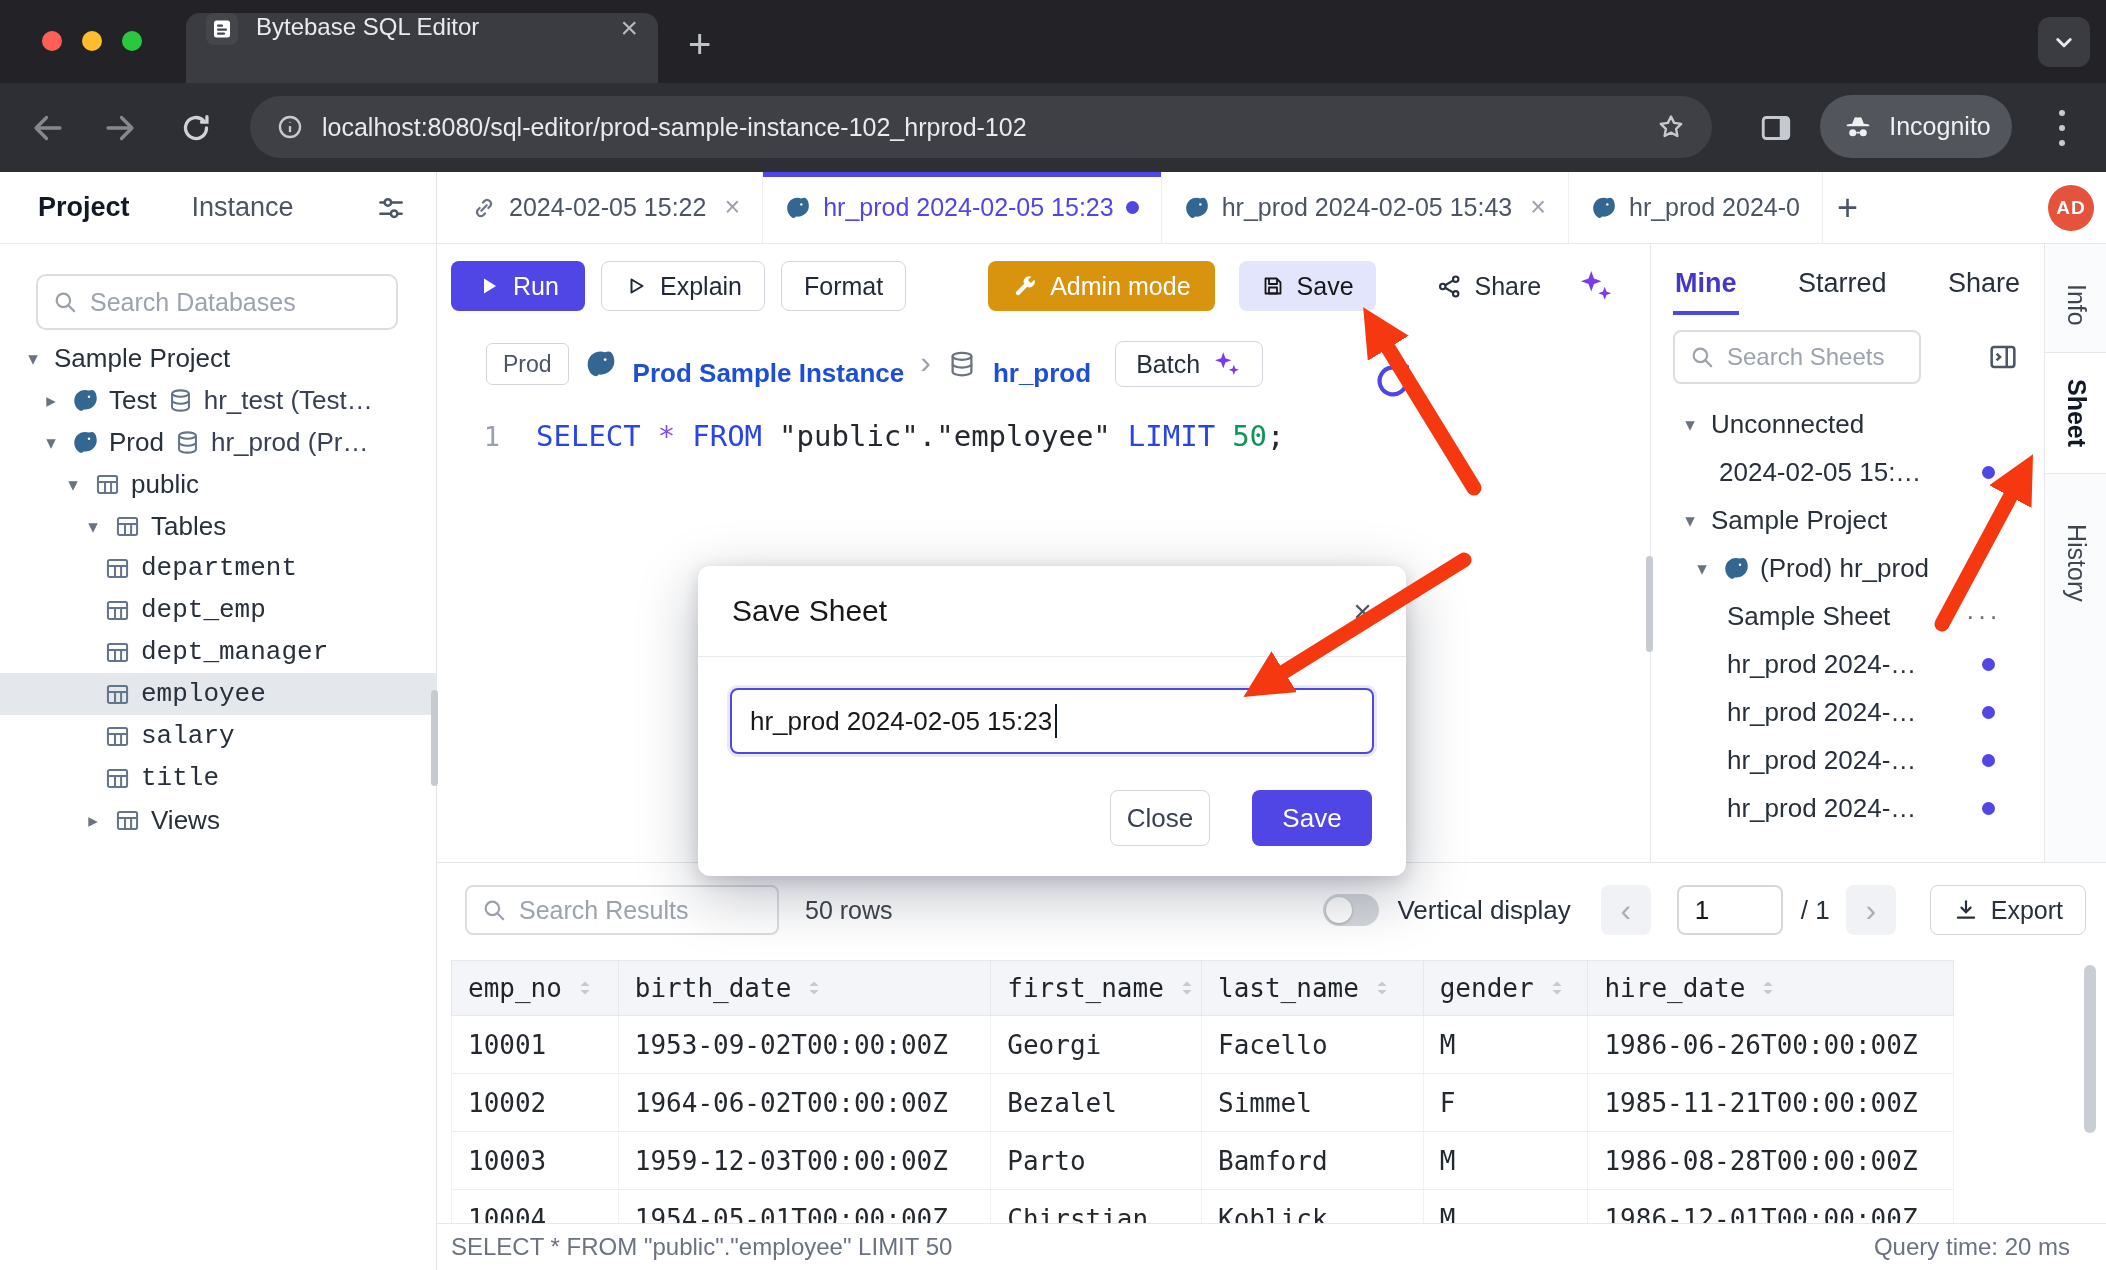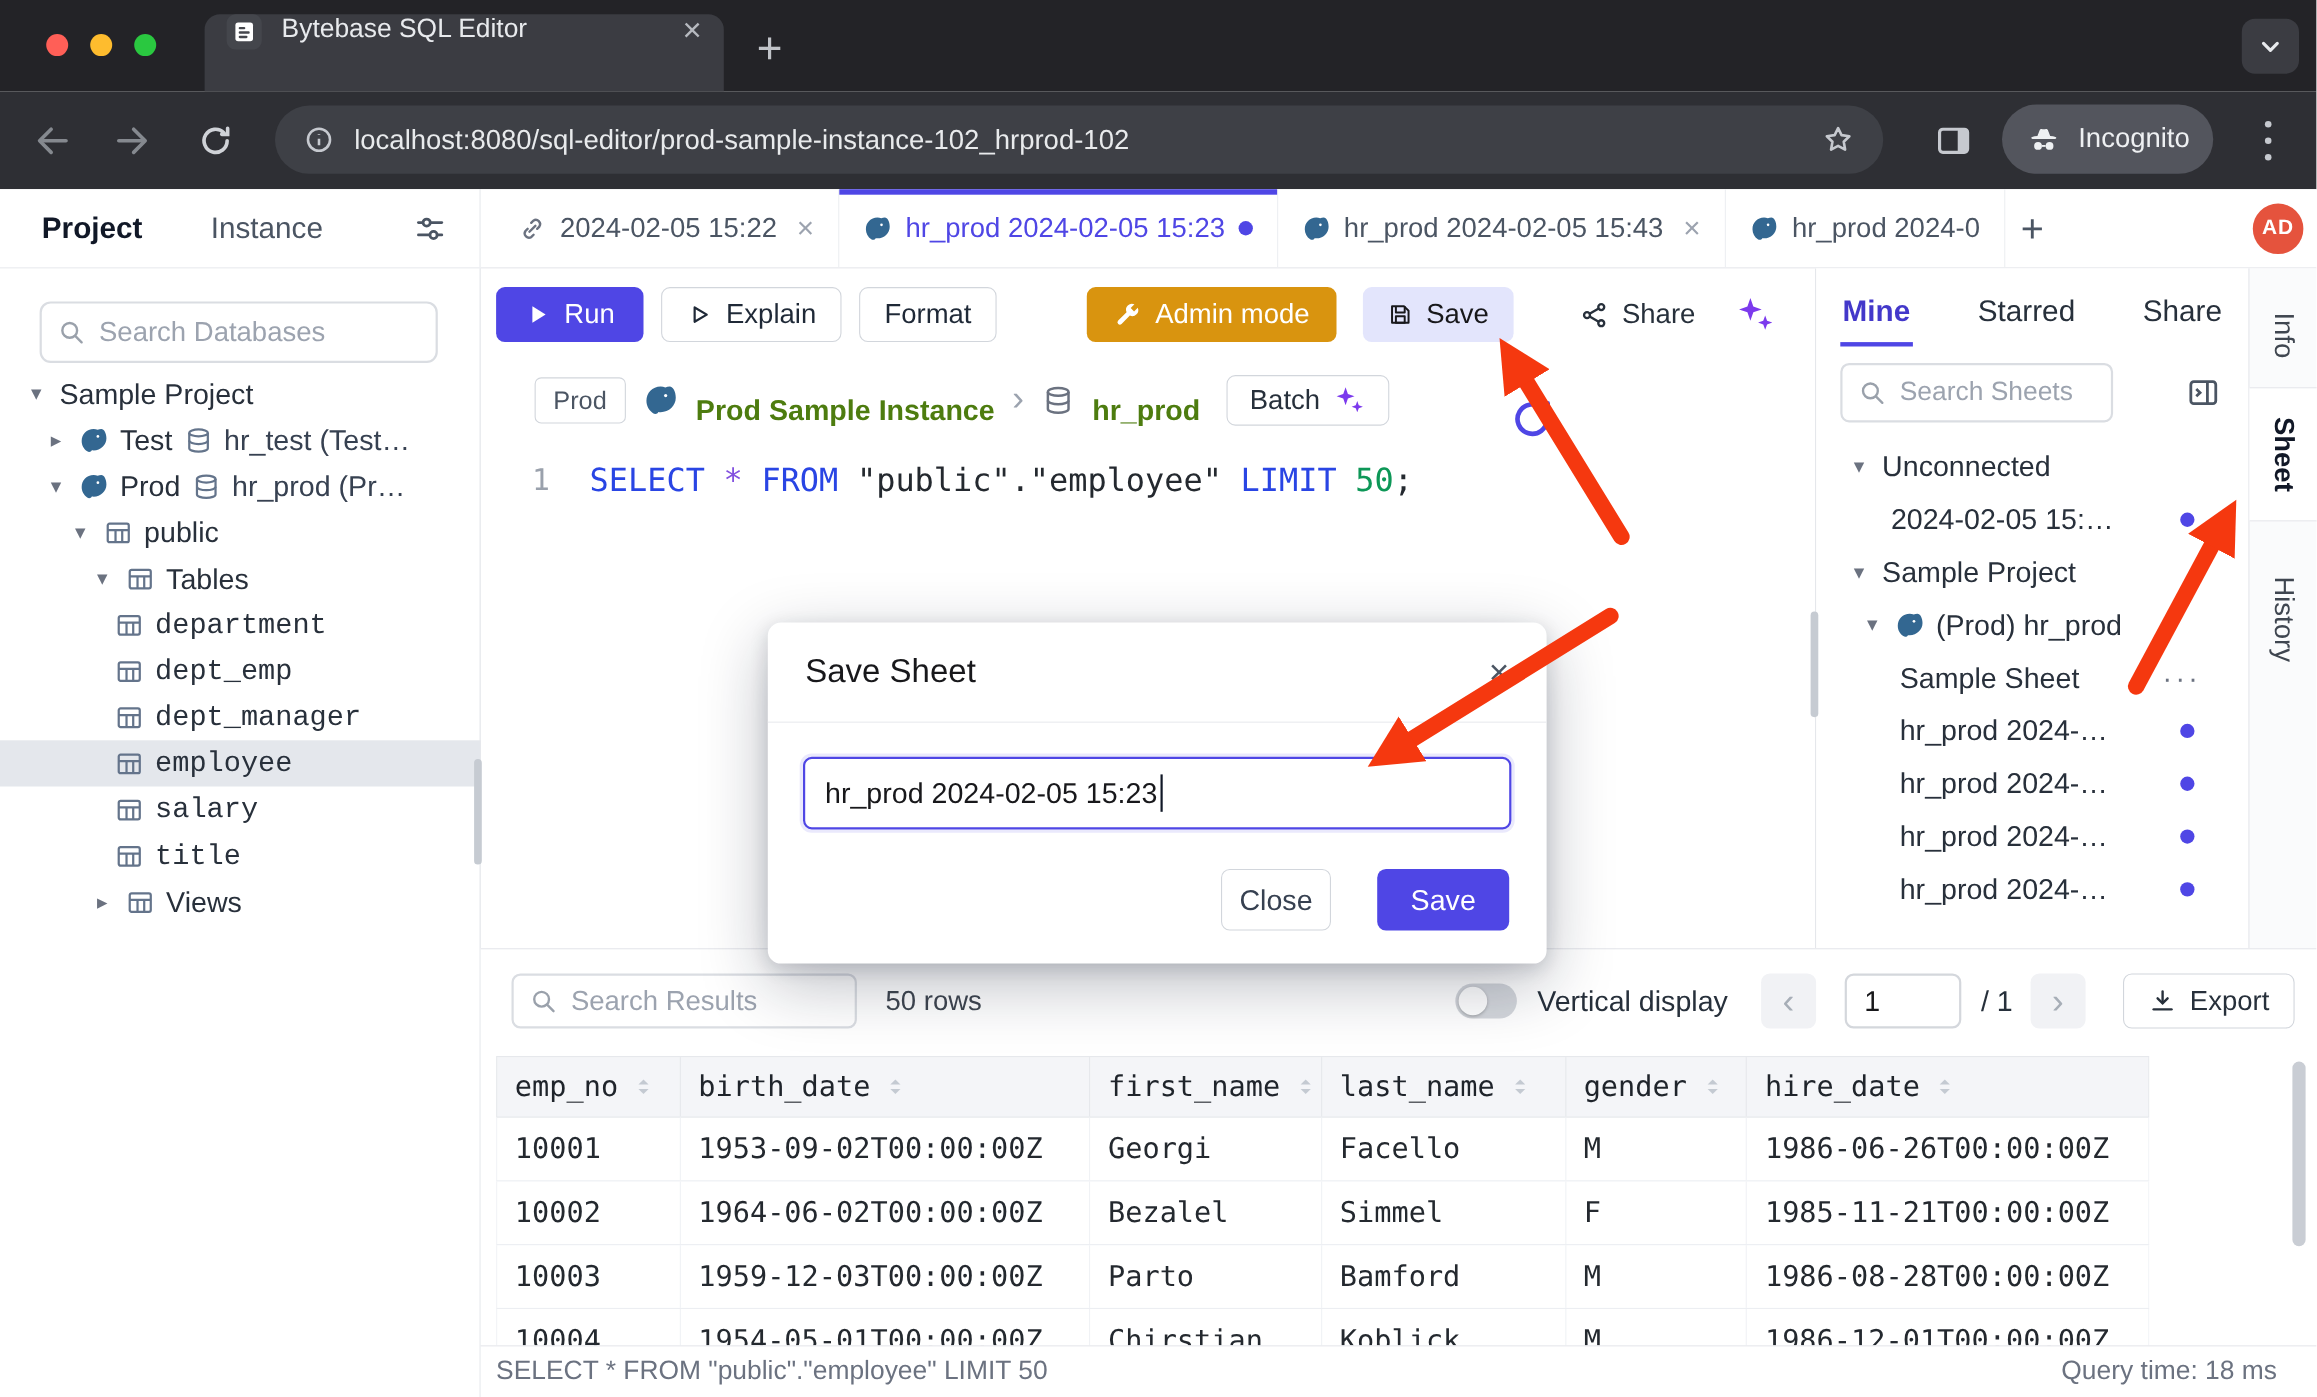--- a/index.html
+++ b/index.html
@@ -81,21 +81,21 @@
   .btn-admin svg { width: 26px; height: 26px; }
   .btn-save { background: #e3e5fc; color: #18181b; margin-left: 24px; }
   .btn-share { color: #27303b; margin-left: 50px; padding: 0 10px; }
   .btn-share svg { width: 27px; height: 27px; }
   .ai-sparkle { width: 38px; height: 38px; margin-left: 26px; color: #7c3aed; }
 
   
   .crumbs { position: absolute; left: 486px; top: 341px; display: flex; align-items: center; height: 46px; gap: 16px; }
   .chip { height: 42px; border: 1px solid #d2d6dc; border-radius: 6px; display: flex; align-items: center; padding: 0 16px; font-size: 23px; color: #4b5563; }
   .crumb-ic { width: 30px; height: 30px; color: #6b7280; }
-  .crumb-name { font-size: 26px; font-weight: bold; color: #4d7c0f; margin-top: 18px; }
+  .crumb-name { font-size: 26px; font-weight: bold; color: #1d4ed8; margin-top: 18px; }
   .crumb-sep { font-size: 32px; color: #9ca3af; padding-bottom: 4px; }
   .btn-batch { height: 46px; border: 1px solid #d2d6dc; border-radius: 8px; display: flex; align-items: center; gap: 12px; padding: 0 20px; font-size: 25px; color: #27303b; margin-left: 8px; }
   .btn-batch svg { width: 30px; height: 30px; color: #7c3aed; }
   .ref-ring { position: absolute; left: 1370px; top: 358px; width: 46px; height: 46px; color: #4f46e5; }
 
   
   .sqlline { position: absolute; left: 470px; top: 414px; display: flex; align-items: center; font-family: "DejaVu Sans Mono", monospace; font-size: 29px; height: 44px; }
   .lnum { width: 30px; text-align: right; color: #9aa1ac; font-size: 27px; margin-right: 36px; }
   .kw { color: #2945e4; margin-right: 17px; }
   .op { color: #8250df; margin-right: 17px; }
@@ -749,21 +749,21 @@
         <div class="td c3">Koblick</div>
         <div class="td c4">M</div>
         <div class="td c5">1986-12-01T00:00:00Z</div>
       </div>
     </div>
     <div class="res-scroll"></div>
   </div>
 
   <div class="statusbar">
     <span class="sb-sql">SELECT * FROM "public"."employee" LIMIT 50</span>
-    <span class="sb-time">Query time: 18 ms</span>
+    <span class="sb-time">Query time: 20 ms</span>
   </div>
 
   <div class="modal">
     <div class="m-head">
       <span class="m-title">Save Sheet</span>
       <span class="m-x">×</span>
     </div>
     <div class="m-input" role="textbox">
       <span>hr_prod 2024-02-05 15:23</span>
       <span class="caret"></span>

